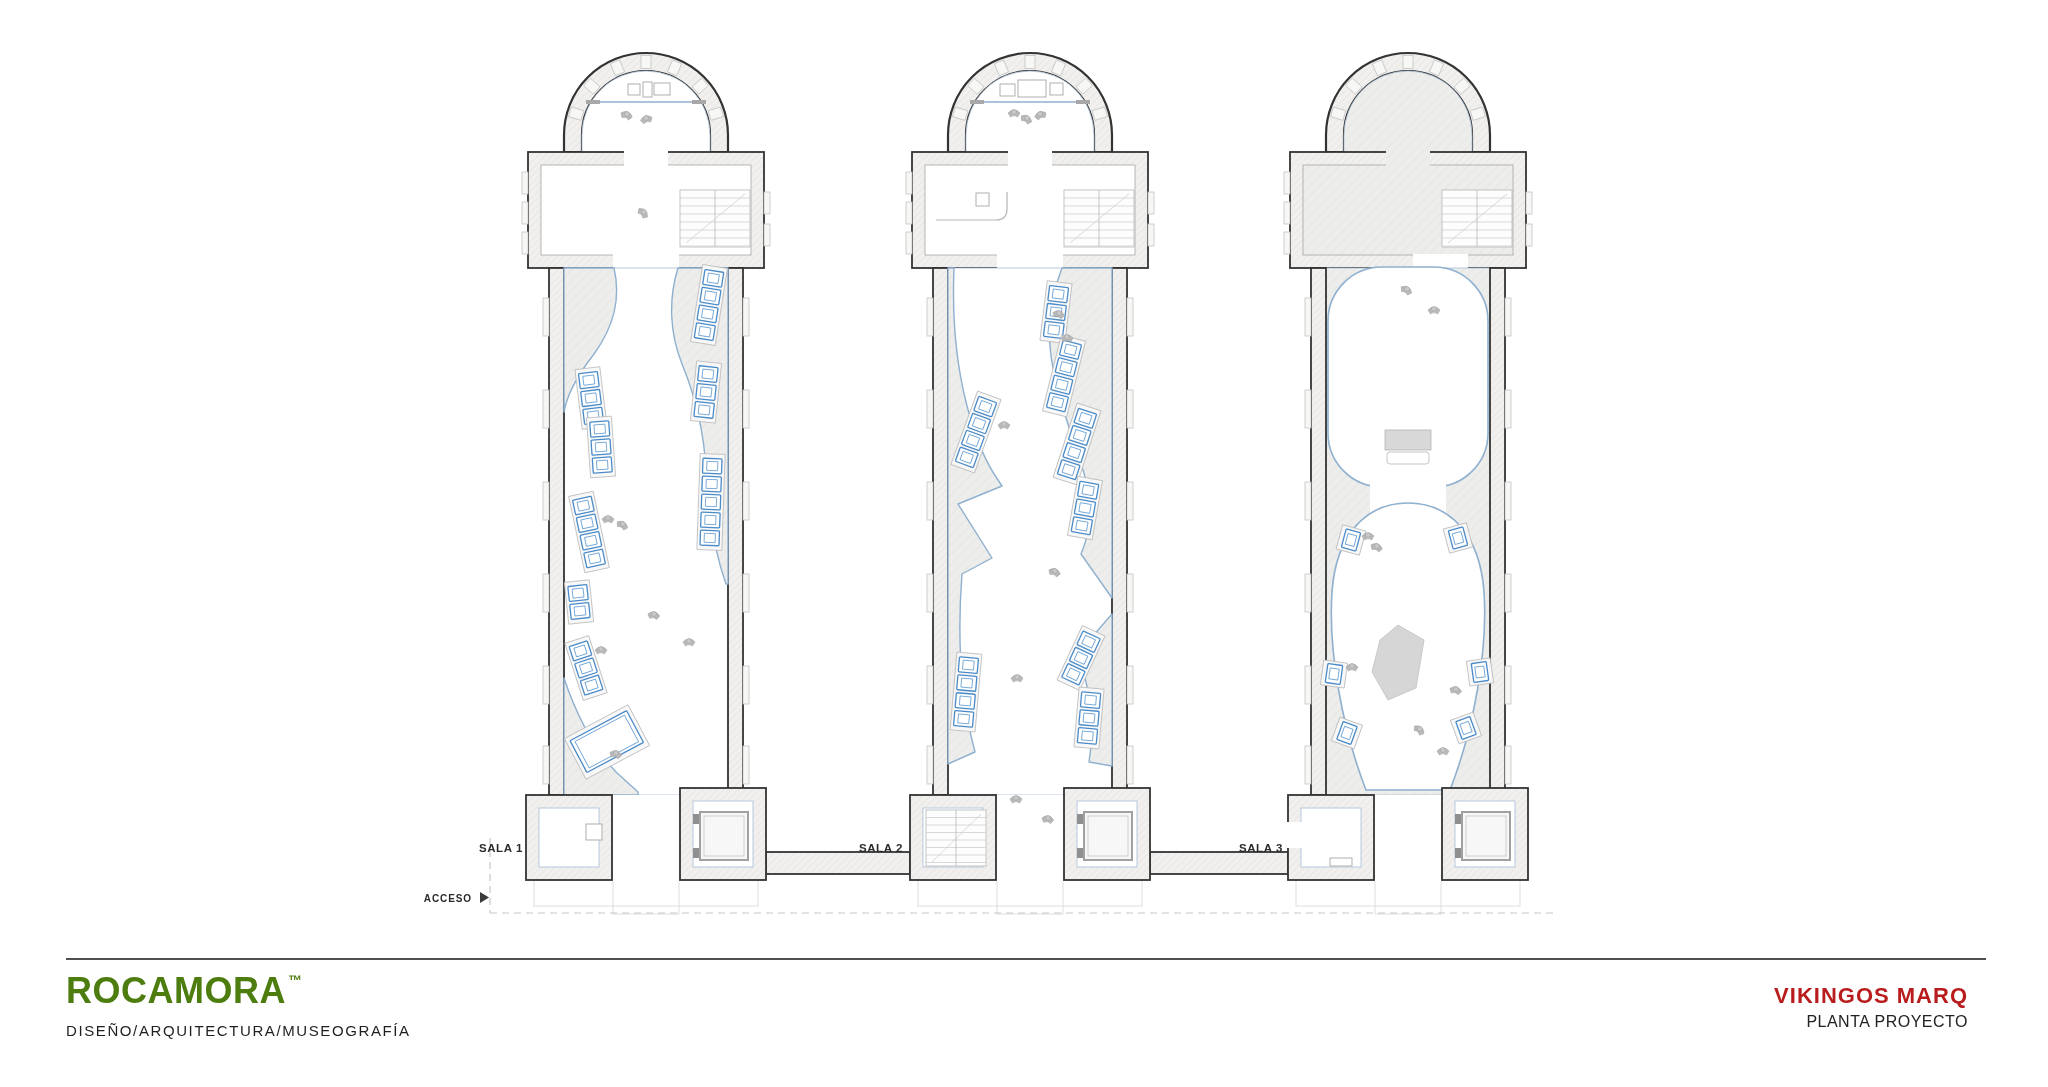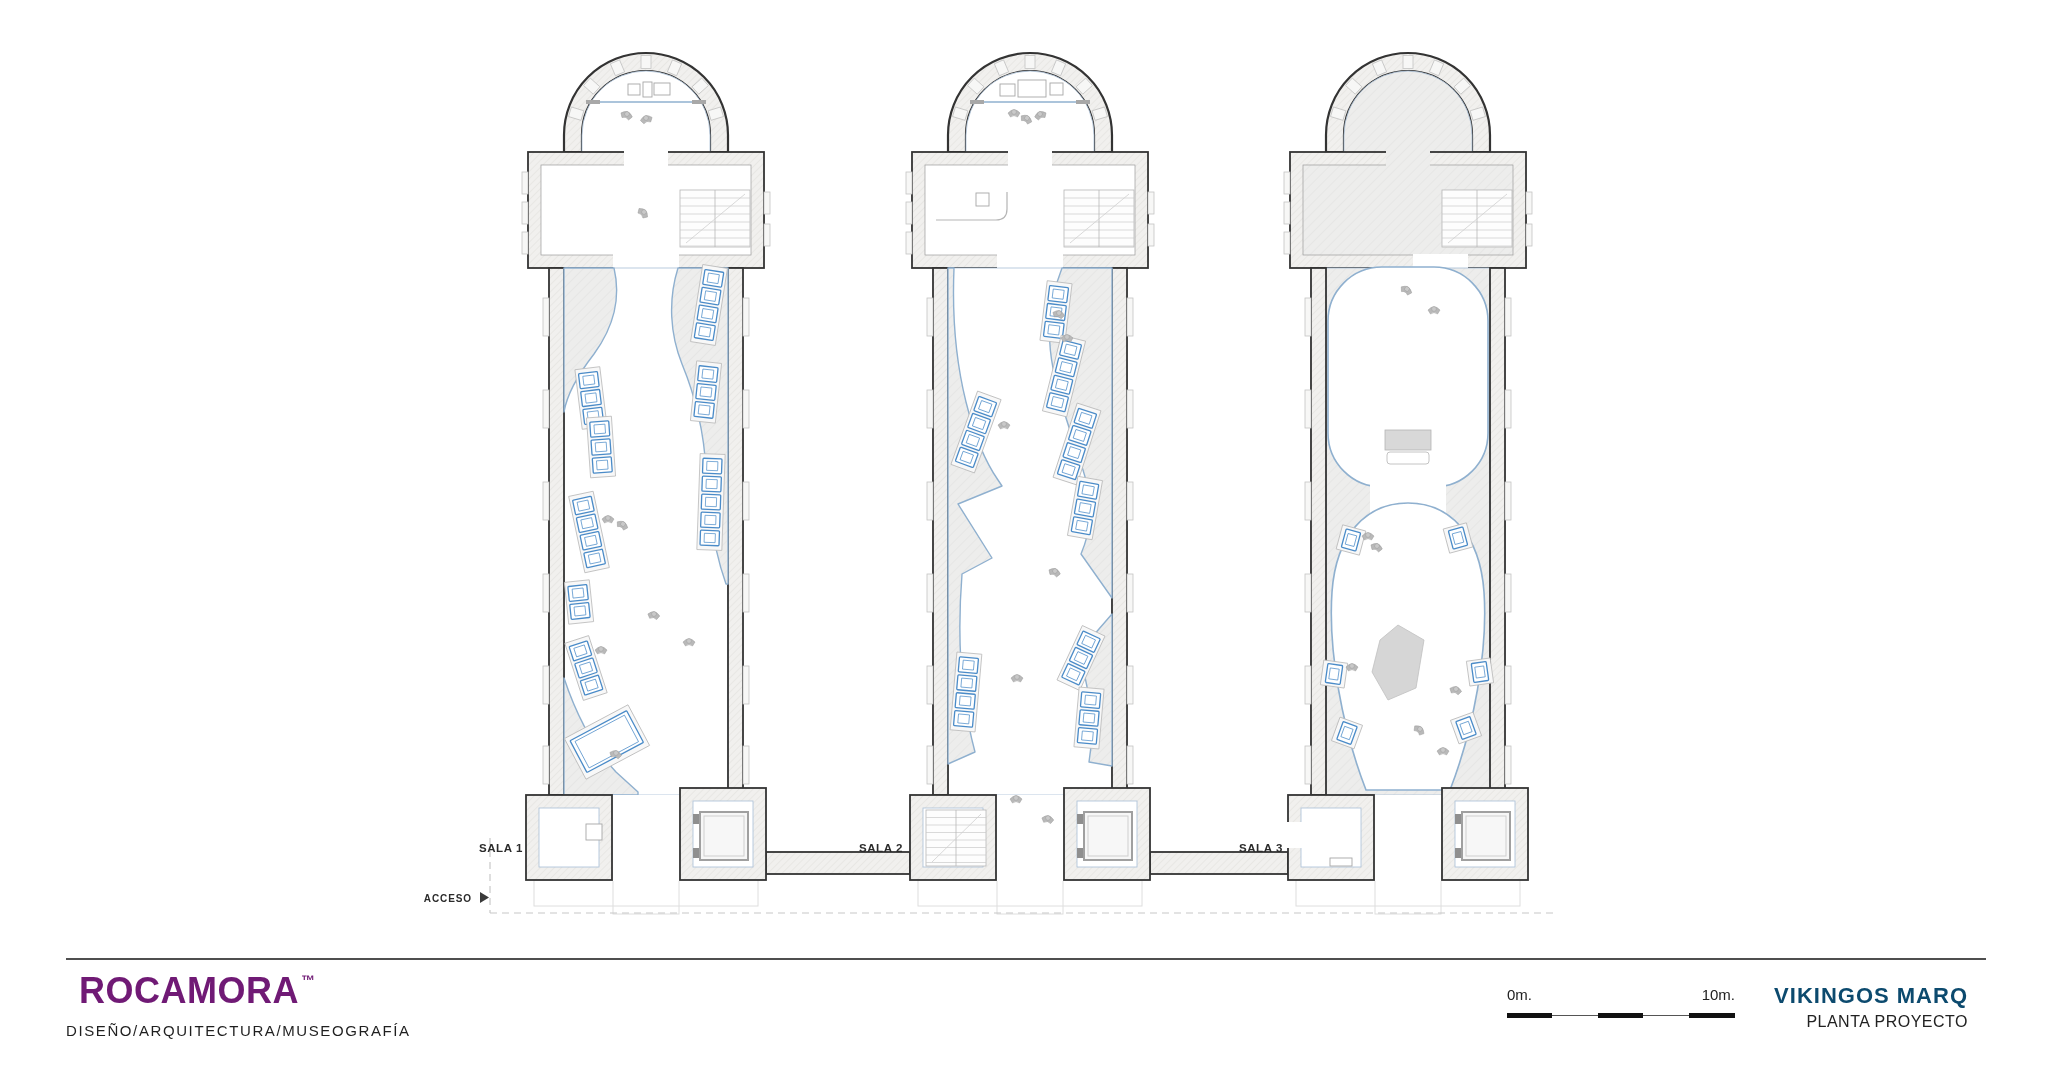--- a/index.html
+++ b/index.html
@@ -28,34 +28,34 @@
   .dash{fill:none;stroke:#c8c8c8;stroke-width:1.2;stroke-dasharray:7 5}
   .panel{fill:#f8f8f8;stroke:#b9b9b9;stroke-width:.8}
   .case{fill:#ffffff;stroke:var(--accent_blue);stroke-width:1.3}
   .case-inner{fill:none;stroke:var(--accent_blue);stroke-width:.7}
   .edge-line{stroke:var(--edge_blue);stroke-width:1.4;fill:none}
   .lbl{font:600 11.5px "Liberation Sans",sans-serif;fill:#2b2b2b;letter-spacing:.6px}
   .lbl-sm{font:600 10px "Liberation Sans",sans-serif;fill:#2b2b2b;letter-spacing:.9px}
   
   .footer-rule{position:absolute;left:66px;top:958px;width:1920px;height:1.5px;background:#4f4f4f;}
   .brand-block{position:absolute;left:66px;top:972px;}
-  .brand{font-size:36px;font-weight:800;letter-spacing:.5px;color:#701a75;line-height:1.05;margin-left:13px;}
+  .brand{font-size:36px;font-weight:800;letter-spacing:.5px;color:#4d7c0f;line-height:1.05;}
   .brand .tm{font-size:14px;font-weight:800;vertical-align:top;position:relative;top:1px;left:2px;}
   .tagline{font-size:15px;font-weight:400;letter-spacing:1.6px;color:#1f1f1f;margin-top:12px;}
   .scalebar{position:absolute;left:1507px;top:986px;width:228px;height:42px;}
   .scalebar .s0{position:absolute;left:0;top:0;font-size:15px;color:#222;}
   .scalebar .s1{position:absolute;right:0;top:0;font-size:15px;color:#222;}
   .scalebar .bar{position:absolute;left:0;right:0;top:27px;height:5px;}
   .scalebar .baseline{position:absolute;left:0;right:0;top:2px;height:1px;background:#555;}
   .scalebar .seg{position:absolute;top:0;height:5px;background:#111;}
   .scalebar .seg.a{left:0;width:45px;}
   .scalebar .seg.b{left:91px;width:45px;}
   .scalebar .seg.c{right:0;width:46px;}
   .titleblock{position:absolute;right:80px;top:983px;text-align:right;}
-  .proj{font-size:22px;font-weight:700;letter-spacing:1px;color:#0c4a6e;}
+  .proj{font-size:22px;font-weight:700;letter-spacing:1px;color:#b91c1c;}
   .sheettitle{font-size:16px;font-weight:300;letter-spacing:.5px;color:#222;margin-top:4px;}
 </style>
 </head>
 <body>
 
 <div class="sheet">
 
   <svg width="2048" height="1087" viewBox="0 0 2048 1087">
     <defs>
       <pattern id="pw" width="5" height="5" patternUnits="userSpaceOnUse" patternTransform="rotate(45)">
@@ -664,29 +664,19 @@
     </g>
   </svg>
 
   <div class="footer-rule"></div>
 
   <div class="brand-block">
     <div class="brand"><span>ROCAMORA</span><span class="tm">™</span></div>
     <div class="tagline">DISEÑO/ARQUITECTURA/MUSEOGRAFÍA</div>
   </div>
 
-  <div class="scalebar">
-    <span class="s0">0m.</span>
-    <span class="s1">10m.</span>
-    <div class="bar">
-      <div class="baseline"></div>
-      <div class="seg a"></div>
-      <div class="seg b"></div>
-      <div class="seg c"></div>
-    </div>
-  </div>
 
   <div class="titleblock">
     <div class="proj">VIKINGOS MARQ</div>
     <div class="sheettitle">PLANTA PROYECTO</div>
   </div>
 
 </div>
 
 </body></html>

